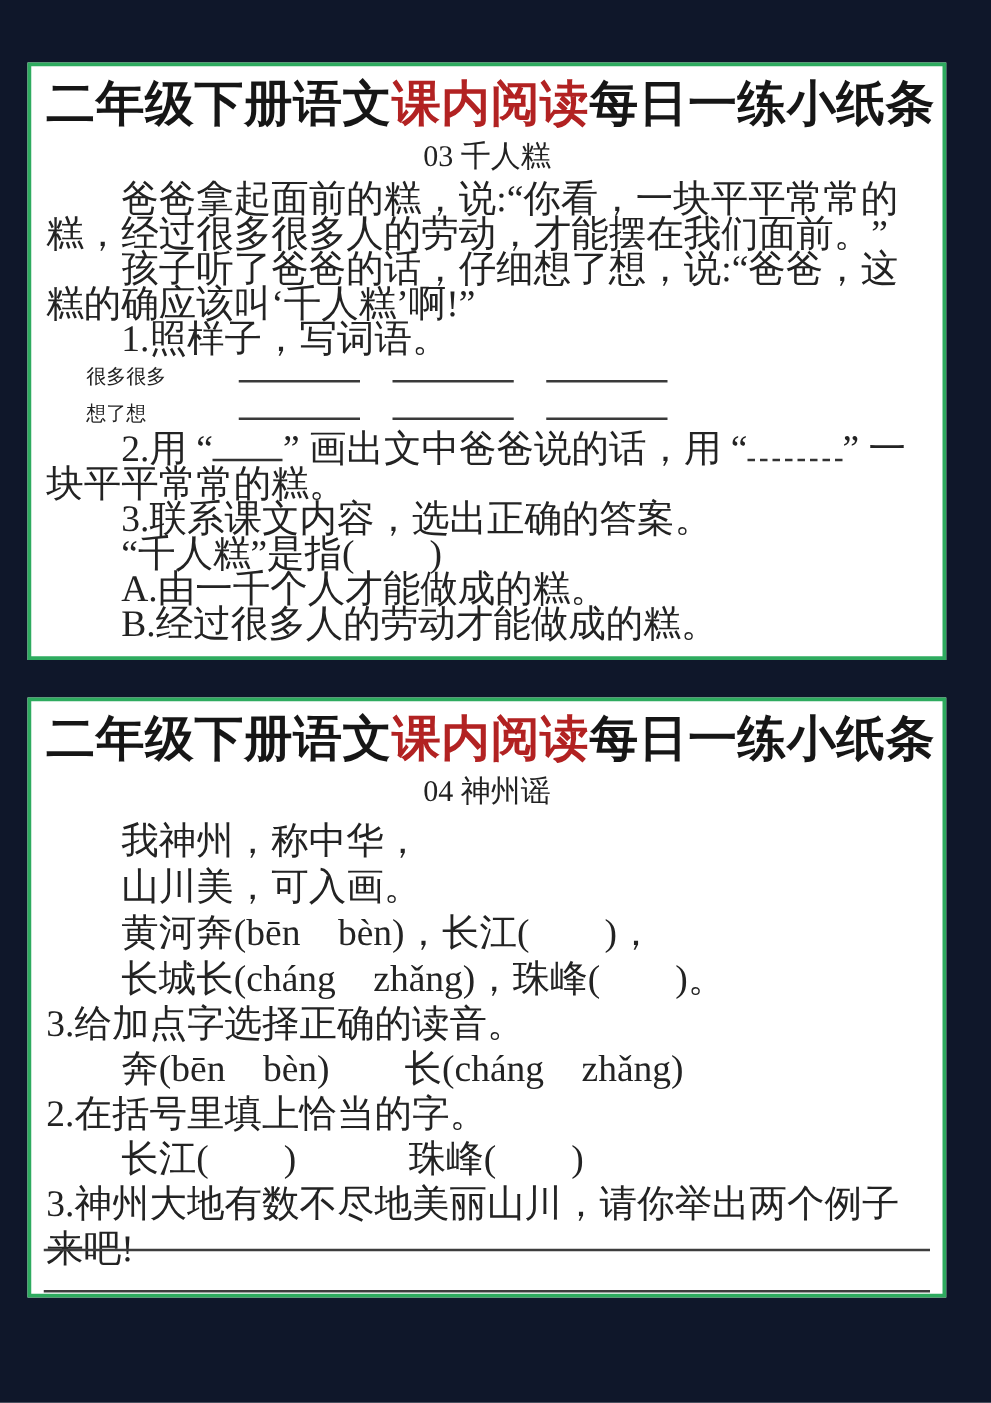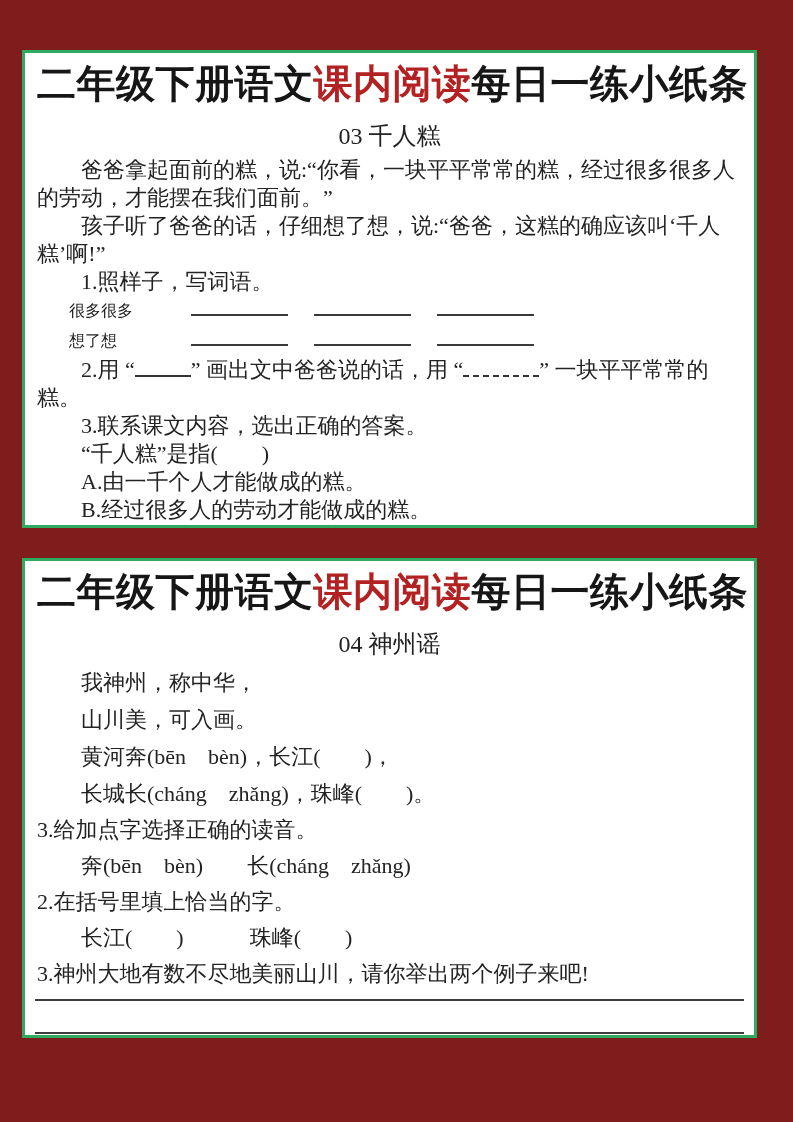--- a/index.html
+++ b/index.html
@@ -1,40 +1,40 @@
 <!DOCTYPE html>
 <html lang="zh"><head>
 <meta charset="utf-8">
 <style>
   html, body { margin: 0; padding: 0; }
   body {
     width: 793px; height: 1122px;
     background: #ffffff;
     font-family: "Liberation Serif", serif;
   }
-  .page { position: relative; width: 793px; height: 1122px; background: #7f1d1d; overflow: hidden; }
+  .page { position: relative; width: 793px; height: 1122px; background: #0f172a; overflow: hidden; }
 
   .card {
     position: absolute; left: 22px; width: 735px;
     border: 3px solid #2EAB5F; background: #fff;
     box-sizing: border-box; padding: 4px 12px; overflow: hidden;
   }
   .card1 { top: 50px; height: 478px; }
   .card2 { top: 558px; height: 480px; }
 
   .card-title {
     margin: 2px 0 0 0; text-align: center;
     font-size: 39px; font-weight: 700; color: #161616;
     letter-spacing: 0.5px; line-height: 50px; white-space: nowrap;
   }
   .red { color: #B22222; }
 
-  .subtitle { text-align: center; font-size: 24px; color: #222; margin: 13px 0 6px 0; line-height: 28px; }
+  .subtitle { text-align: center; font-size: 24px; color: #222; margin: 3px 0 6px 0; line-height: 28px; }
 
-  p.line { margin: 0; font-size: 22px; line-height: 28px; color: #232323; }
+  p.line { margin: 0; font-size: 30px; line-height: 28px; color: #232323; }
   .blue { color: #3D7EA6; }
   .indent { text-indent: 2em; }
 
   
   .blank-row { padding-left: 2em; font-size: 16px; line-height: 27px; color: #232323; height: 30px; white-space: nowrap; }
   .rowlabel { display: inline-block; width: 122px; vertical-align: baseline; }
   .blank {
     display: inline-block; width: 97px; height: 18px;
     border-bottom: 2px solid #3a3a3a; margin-right: 26px; vertical-align: baseline;
   }

